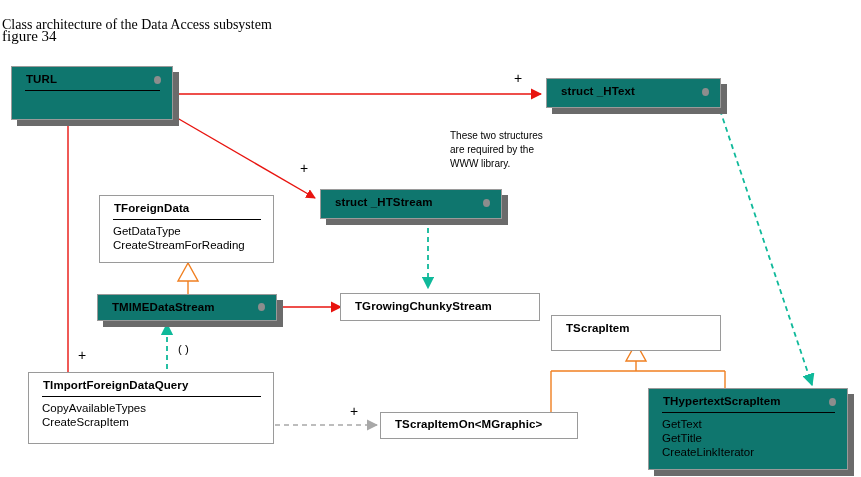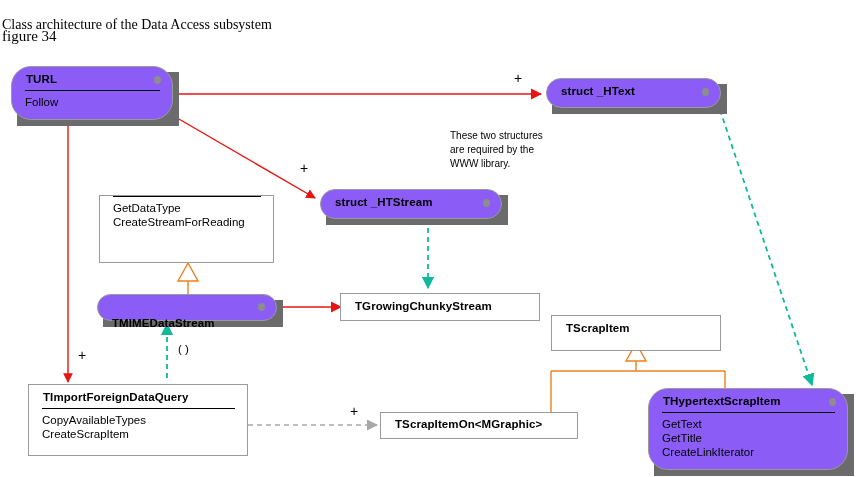--- a/index.html
+++ b/index.html
@@ -11,21 +11,21 @@
   #cap-title{left:2px;top:17px;font-size:14px;}
 
   svg#wires{position:absolute;left:0;top:0;width:861px;height:477px;}
 
   
   .node{position:absolute;box-sizing:border-box;}
   .node .shadow{position:absolute;left:6px;top:6px;right:-6px;bottom:-6px;
                 background:#6b6b6b;}
   .node .body{position:absolute;left:0;top:0;right:0;bottom:0;
               border:1px solid #9a9a9a;box-sizing:border-box;}
-  .node.gray .body{background:#8b5cf6;border-radius:20px;}
+  .node.gray .body{background:#0f766e;}
   .node.white .body{background:#ffffff;}
   .node .title{position:relative;font-weight:bold;font-size:11.5px;color:#000;
                padding:6px 10px 5px 14px;letter-spacing:.1px;white-space:nowrap;}
   .node .dot{position:absolute;right:11px;top:9px;width:7px;height:8px;
              border-radius:50%;background:#8d8d8d;}
   .node .rule{height:1px;background:#000;margin:0 12px 0 13px;}
   .node .ops{font-size:11.5px;color:#000;padding:4px 10px 5px 13px;line-height:14px;
              white-space:nowrap;}
   .node .ops div{padding:0;}
 
@@ -90,23 +90,20 @@
 <div class="note" style="left:450px;top:129px;">These two structures
 are required by the
 WWW library.</div>
 
 <div class="node gray" style="left:11px;top:66px;width:162px;height:54px;">
   <div class="shadow"></div>
   <div class="body">
     <div class="title">TURL</div>
     <div class="dot"></div>
     <div class="rule"></div>
-    <div class="ops">
-      <div>Follow</div>
-    </div>
   </div>
 </div>
 
 <div class="node gray" style="left:546px;top:78px;width:175px;height:30px;">
   <div class="shadow"></div>
   <div class="body">
     <div class="title">struct _HText</div>
     <div class="dot"></div>
   </div>
 </div>
@@ -114,49 +111,50 @@
 <div class="node gray" style="left:320px;top:189px;width:182px;height:30px;padding-left:10px;">
   <div class="shadow"></div>
   <div class="body">
     <div class="title">struct _HTStream</div>
     <div class="dot"></div>
   </div>
 </div>
 
 <div class="node white" style="left:99px;top:195px;width:175px;height:68px;">
   <div class="body">
+    <div class="title">TForeignData</div>
     <div class="rule"></div>
     <div class="ops">
       <div>GetDataType</div>
       <div>CreateStreamForReading</div>
     </div>
   </div>
 </div>
 
 <div class="node gray" style="left:97px;top:294px;width:180px;height:27px;">
   <div class="shadow"></div>
   <div class="body">
-    <div class="title" style="padding-top:22px;">TMIMEDataStream</div>
+    <div class="title" style="padding-top:6px;">TMIMEDataStream</div>
     <div class="dot" style="top:8px;"></div>
   </div>
 </div>
 
 <div class="node white" style="left:340px;top:293px;width:200px;height:28px;">
   <div class="body">
     <div class="title" style="padding-top:6px;">TGrowingChunkyStream</div>
   </div>
 </div>
 
 <div class="node white" style="left:551px;top:315px;width:170px;height:36px;">
   <div class="body">
     <div class="title" style="padding-top:6px;">TScrapItem</div>
   </div>
 </div>
 
-<div class="node white" style="left:28px;top:384px;width:220px;height:72px;">
+<div class="node white" style="left:28px;top:372px;width:246px;height:72px;">
   <div class="body">
     <div class="title">TImportForeignDataQuery</div>
     <div class="rule"></div>
     <div class="ops">
       <div>CopyAvailableTypes</div>
       <div>CreateScrapItem</div>
     </div>
   </div>
 </div>
 

